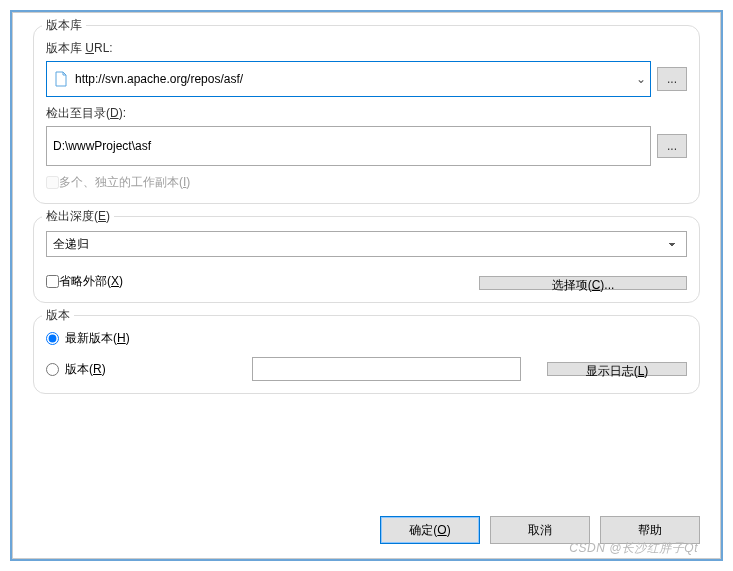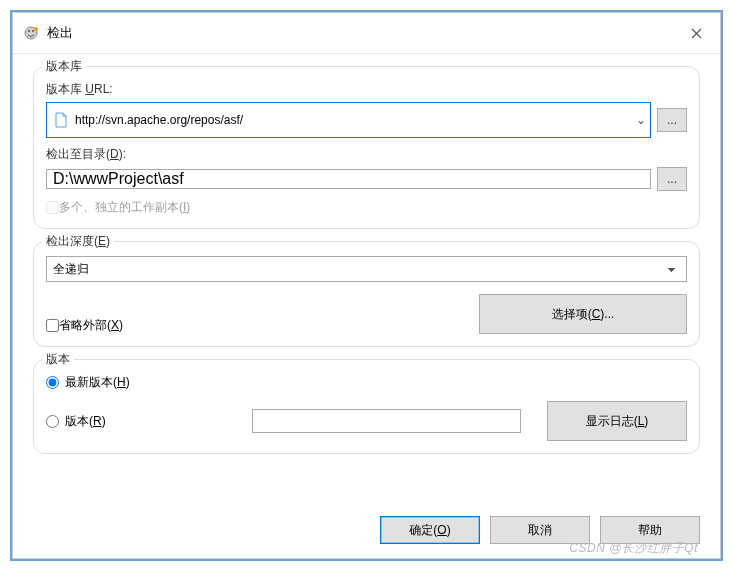--- a/index.html
+++ b/index.html
@@ -110,23 +110,23 @@
     .combo-url .dropdown-arrow {
       width: 18px;
       text-align: center;
       color: #555;
       cursor: pointer;
       user-select: none;
     }
     .text-input {
       flex: 1;
       border: 1px solid #aaa;
-      height: 20px;
+      height: 40px;
       padding: 1px 6px;
-      font-size: 16px;
+      font-size: 12px;
       outline: none;
       font-family: inherit;
     }
     .browse-btn {
       width: 30px;
       height: 24px;
       border: 1px solid #adadad;
       background: #e1e1e1;
       cursor: pointer;
       font-size: 12px;
@@ -163,21 +163,21 @@
       background-repeat: no-repeat;
     }
     .depth-row2 {
       display: flex;
       align-items: flex-end;
       margin-top: 12px;
     }
     .depth-row2 .check-row { flex: 1; }
     .wide-btn {
       width: 208px;
-      height: 40px;
+      height: 14px;
       border: 1px solid #adadad;
       background: #e1e1e1;
       cursor: pointer;
       font-size: 12px;
       font-family: inherit;
     }
     .radio-row {
       display: flex;
       align-items: center;
       gap: 6px;
@@ -232,37 +232,20 @@
       font-style: italic;
       letter-spacing: 0.5px;
     }
     u { text-decoration: underline; }
   </style>
 </head>
 <body>
 
 <div class="outer-border">
 <div class="dialog">
-  <div class="titlebar">
-    <span class="title-icon">
-      <svg viewBox="0 0 16 16">
-            <circle cx="8" cy="8" r="6" fill="#d0d0d0" stroke="#888"></circle>
-            <circle cx="6" cy="6" r="1" fill="#555"></circle>
-            <circle cx="10" cy="6" r="1" fill="#555"></circle>
-            <path d="M5 10 Q8 13 11 10" stroke="#555" fill="none"></path>
-            <circle cx="13" cy="4" r="2" fill="#ff9800"></circle>
-          </svg>
-    </span>
-    <span class="title-text">检出</span>
-    <div class="close-btn">
-      <svg width="11" height="11" viewBox="0 0 11 11">
-            <path d="M1 1 L10 10 M10 1 L1 10" stroke="currentColor" stroke-width="1.2"></path>
-          </svg>
-    </div>
-  </div>
 
   <div class="content">
 
     <div class="group">
       <span class="group-title">版本库</span>
 
       <div class="field-row">
         <label class="field-label">版本库 <u>U</u>RL:</label>
         <div class="input-row">
           <div class="combo-url">

